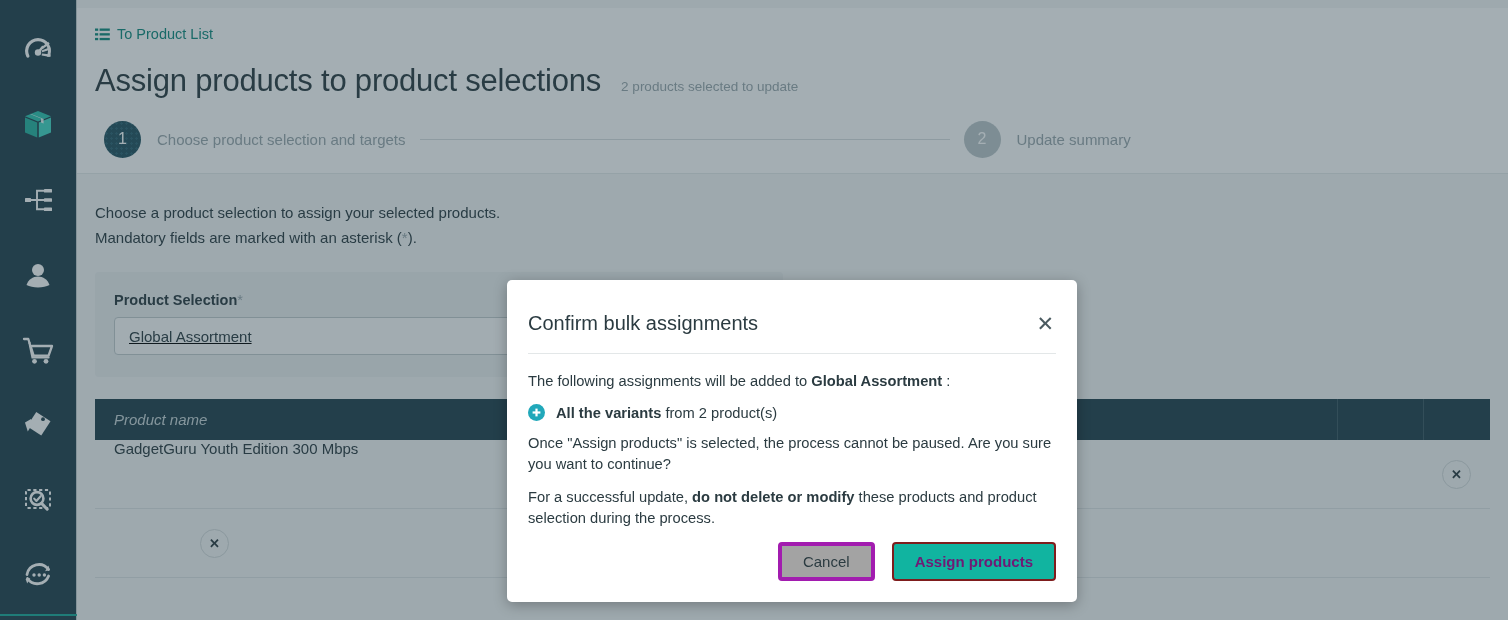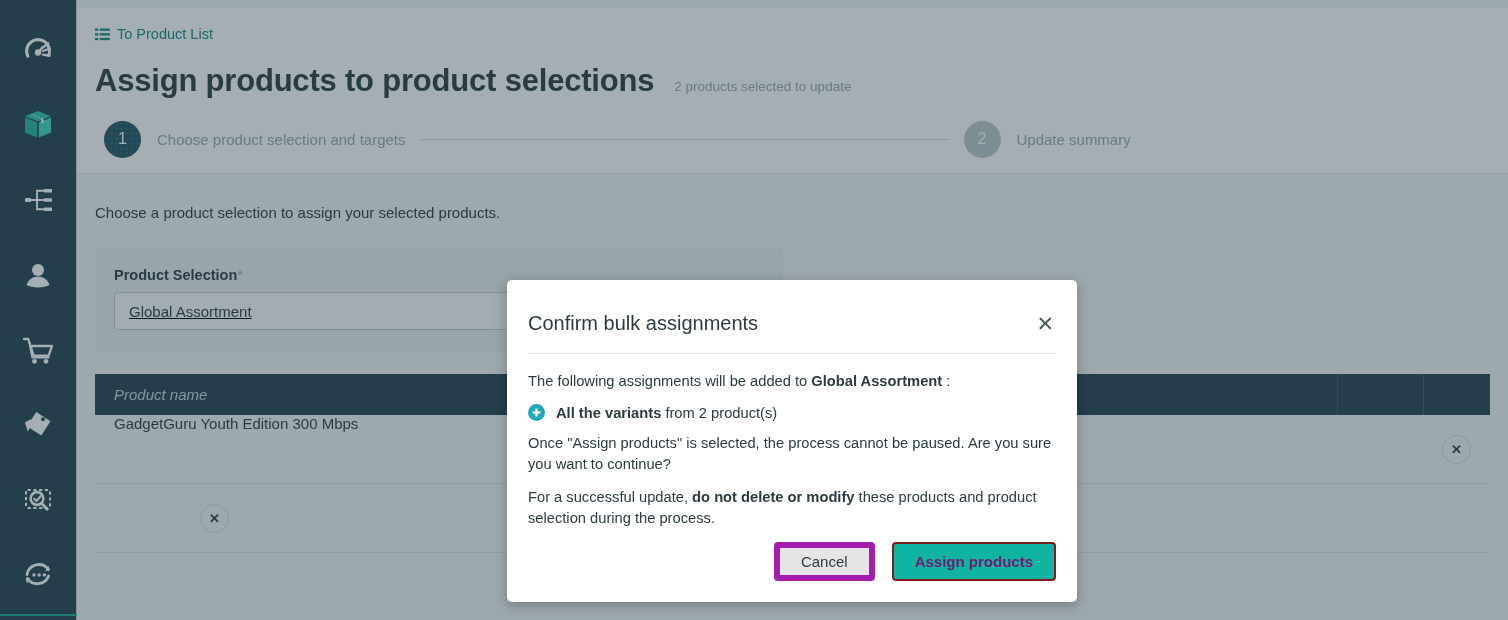--- a/index.html
+++ b/index.html
@@ -58,21 +58,21 @@
     cursor: pointer;
     padding: 2px 0 0 0;
   }
   .breadcrumb-link .bc-icon { display:flex; }
   .title-row {
     display: flex; align-items: baseline; gap: 20px;
     margin-top: 18px;
   }
   .page-title {
     font-size: 31px;
-    font-weight: 700;
+    font-weight: 400;
     color: #2b3b41;
     letter-spacing: -0.2px;
   }
   .page-subtitle {
     font-size: 13.5px;
     color: #9aa7ac;
   }
 
   .stepper {
     display: flex; align-items: center;
@@ -225,22 +225,22 @@
   }
   .btn {
     font-family: "Liberation Sans", sans-serif;
     font-size: 15px;
     border-radius: 4px;
     cursor: pointer;
     height: 39px;
     padding: 0 21px;
   }
   .btn-cancel {
-    background: #e5e5e5; color: #2b3b41;
-    border: 6px solid #a21caf;
+    background: #a3a3a3; color: #2b3b41;
+    border: 4px solid #a21caf;
   }
   .btn-primary {
     background: #11b4a0; color: #701a75;
     border: 2px solid #7f1d1d;
     font-weight: bold;
   }
 </style>
 </head>
 <body>
 
@@ -362,20 +362,23 @@
         <div class="step-line"></div>
         <div class="step step-2">
           <div class="step-circle">2</div>
           <div class="step-label">Update summary</div>
         </div>
       </div>
     </div>
 
     <div class="body-content">
       <div class="intro-line">Choose a product selection to assign your selected products.</div>
+      <div class="intro-line">
+        <span>Mandatory fields are marked with an asterisk (</span><span class="asterisk">*</span><span>).</span>
+      </div>
 
       <div class="card">
         <div class="field-label">
           <span>Product Selection</span><span class="asterisk">*</span>
         </div>
         <div class="select-box">
           <span>Global Assortment</span>
         </div>
       </div>
 

